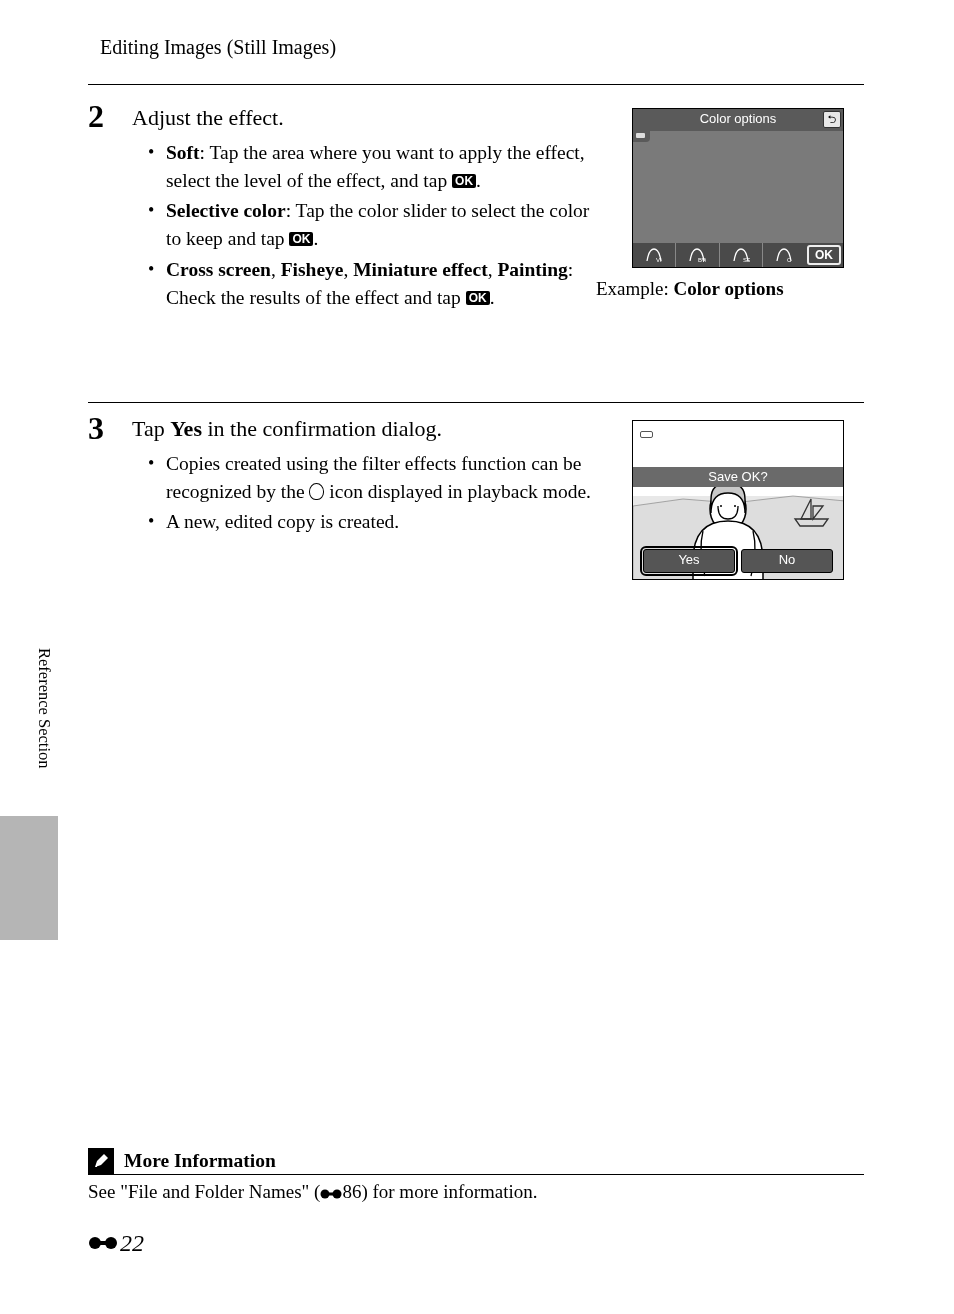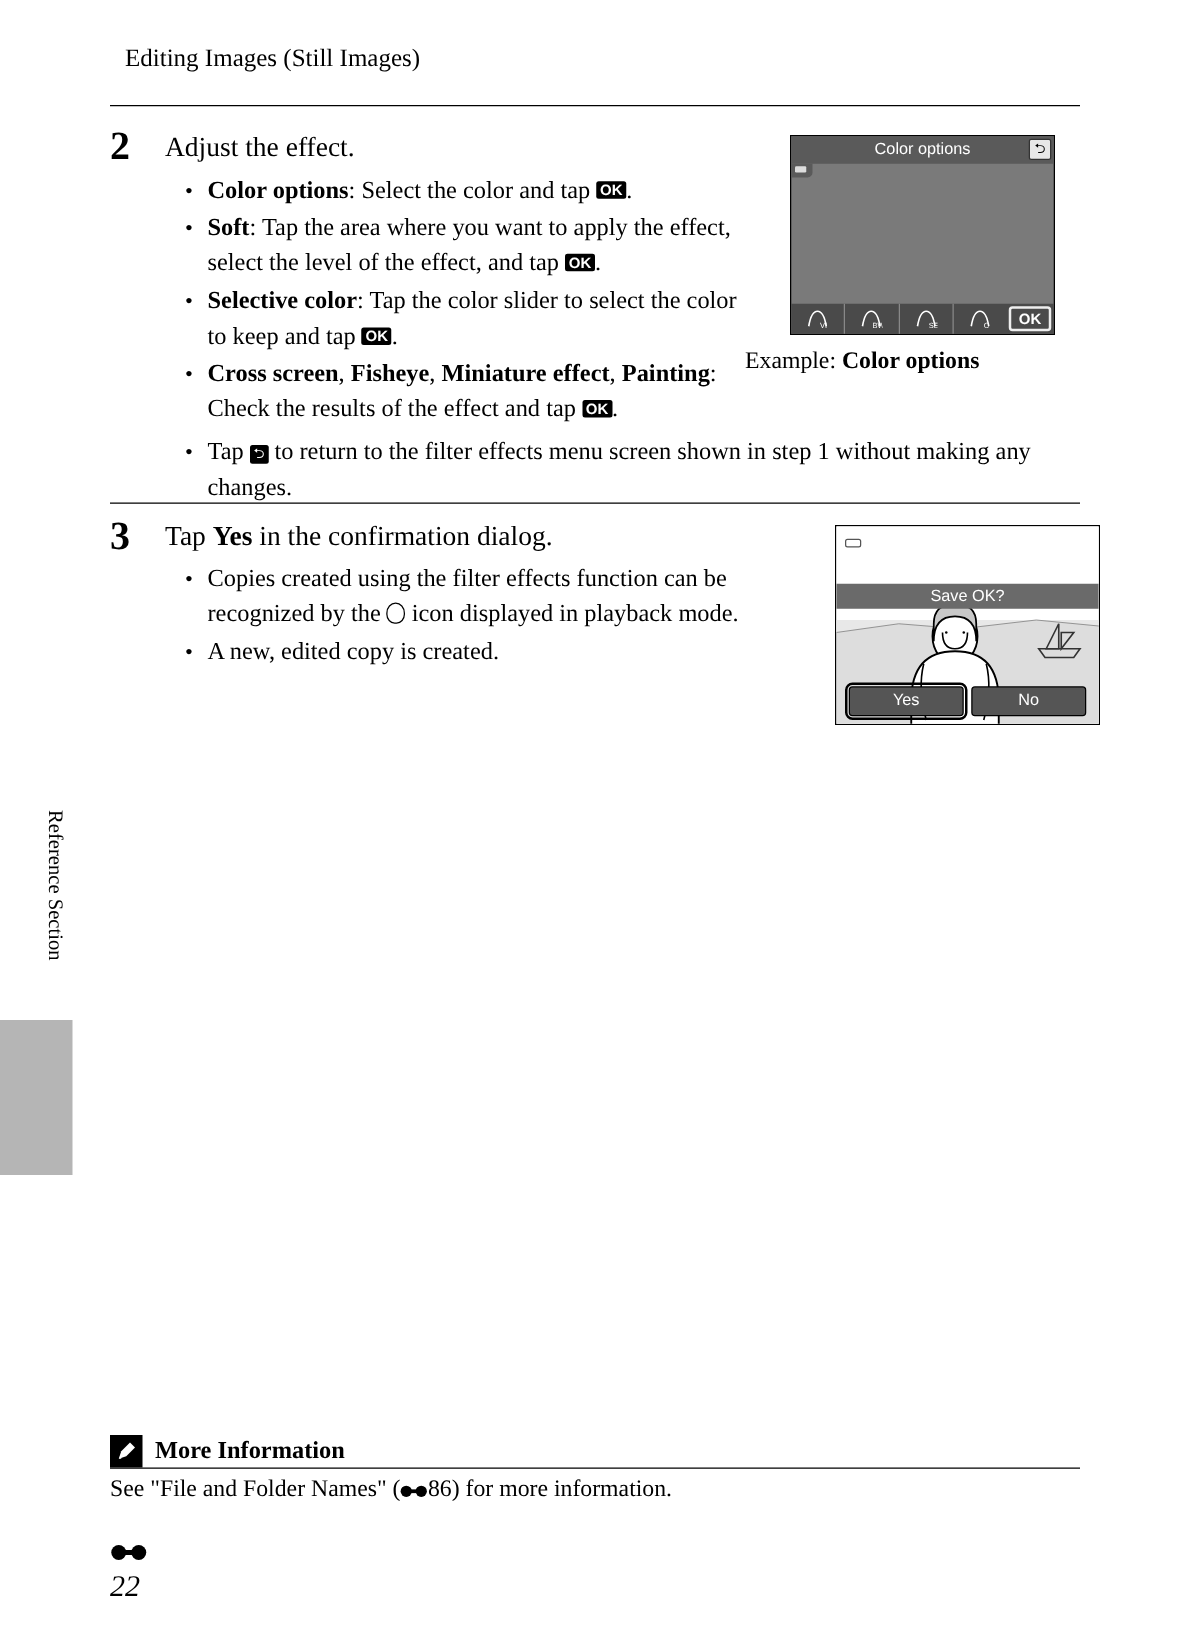--- a/index.html
+++ b/index.html
@@ -196,21 +196,20 @@
   
   .fig2 {
     position: absolute;
     top: 420px;
     left: 632px;
     width: 212px;
     height: 160px;
     border: 1px solid #000;
     background: #fff;
     overflow: hidden;
-    margin-left: 36px;
   }
   .fig2 svg { display: block; }
   .fig2-banner {
     position: absolute;
     top: 46px; left: 0; right: 0;
     height: 20px;
     background: #6a6a6a;
     color: #fff;
     text-align: center;
     font-size: 13px;
@@ -299,56 +298,47 @@
   
   .page-num {
     position: absolute;
     left: 88px;
     top: 1230px;
     font-size: 24px;
     font-style: italic;
     font-family: Georgia, serif;
     display: flex;
     align-items: baseline;
-    flex-direction: column;
   }
   .page-num .sym {
     display: inline-block;
     margin-right: 2px;
     font-style: normal;
     position: relative;
     top: 2px;
   }
 </style>
 </head>
 <body>
 
 <div class="page-header">Editing Images (Still Images)</div>
 <div class="hr-main"></div>
 
 <div class="step-block step2">
   <div class="step-num">2</div>
   <div class="step-title">Adjust the effect.</div>
   <ul class="step-list">
-    <li>
-      <b>Color options</b><span>: Select the color and tap </span><span class="ok-badge">OK</span><span>.</span>
-    </li>
     <li>
       <b>Soft</b><span>: Tap the area where you want to apply the effect, select the level of the effect, and tap </span><span class="ok-badge">OK</span><span>.</span>
     </li>
     <li>
       <b>Selective color</b><span>: Tap the color slider to select the color to keep and tap </span><span class="ok-badge">OK</span><span>.</span>
     </li>
     <li>
       <b>Cross screen</b>, <b>Fisheye</b>, <b>Miniature effect</b>, <b>Painting</b><span>: Check the results of the effect and tap </span><span class="ok-badge">OK</span><span>.</span>
-    </li>
-  </ul>
-  <ul class="step-list wider">
-    <li>
-      <span>Tap </span><span class="back-badge">⮌</span><span> to return to the filter effects menu screen shown in step 1 without making any changes.</span>
     </li>
   </ul>
 </div>
 
 <div class="fig1">
   <div class="fig1-top">
     <span>Color options</span>
     <div class="fig1-back">⮌</div>
   </div>
   <div class="fig1-tab"></div>

